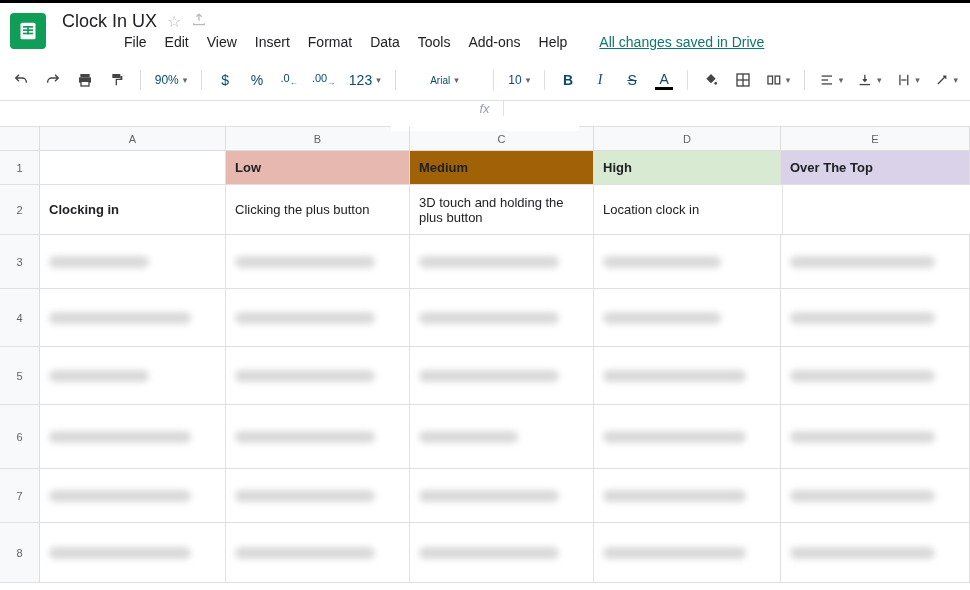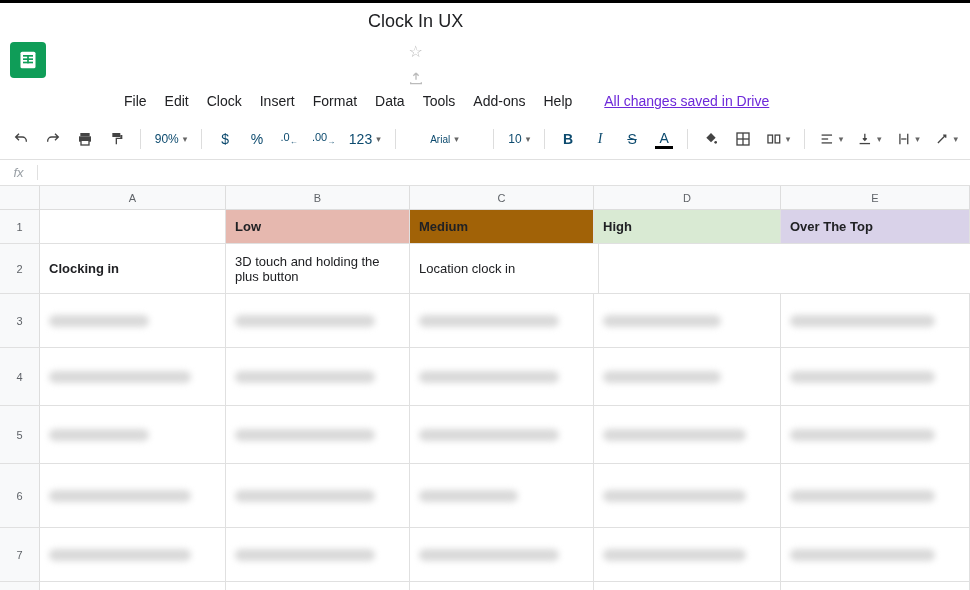--- a/index.html
+++ b/index.html
@@ -3,39 +3,39 @@
 <meta charset="utf-8">
 <style>
 * { margin: 0; padding: 0; box-sizing: border-box; }
 body { font-family: Arial, sans-serif; font-size: 13px; color: #202124; background: #fff; width: 970px; height: 590px; overflow: hidden; }
 
 .topbar { height: 3px; background: #000; }
 
 .header { display: flex; align-items: center; padding: 8px 10px 4px; }
 .doc-icon { width: 36px; height: 36px; display: flex; align-items: center; justify-content: center; background: #0f9d58; border-radius: 4px; margin-right: 16px; }
 .doc-icon svg { width: 20px; height: 24px; }
-.title-row { display: flex; align-items: center; gap: 10px; flex-direction: column; }
+.title-row { display: flex; align-items: center; gap: 10px; }
 .doc-title { font-size: 18px; color: #202124; }
 .star, .share-ico { color: #bbb; font-size: 16px; }
 
 .menubar { display: flex; gap: 18px; padding: 2px 0 0 62px; color: #202124; font-size: 14px; }
 .menubar span { cursor: pointer; }
-.saved { color: #6d28d9; text-decoration: underline; margin-left: 14px; }
+.saved { color: #0f766e; text-decoration: underline; margin-left: 14px; }
 
 .toolbar { display: flex; align-items: center; gap: 14px; padding: 10px 12px; border-bottom: 1px solid #e0e0e0; color: #0c4a6e; margin-top: 6px; }
 .toolbar .sep { width: 1px; height: 20px; background: #ddd; }
 .tb { display: inline-flex; align-items: center; justify-content: center; min-width: 18px; height: 20px; font-size: 14px; cursor: pointer; }
 .tb svg { width: 16px; height: 16px; }
 .dd::after { content: "▾"; font-size: 9px; margin-left: 4px; color: #666; }
 .zoom { font-size: 12px; }
 .fontname { font-size: 10px; min-width: 70px; }
 .fontsize { font-size: 12px; }
 .fontcolor-bar { width: 18px; height: 3px; background: #000; display: block; }
 
-.fx-row { display: flex; align-items: center; border-bottom: 1px solid #e0e0e0; height: 26px; }
+.fx-row { display: flex; align-items: center; border-bottom: 1px solid #e0e0e0; height: 26px; flex-direction: column; }
 .fx-label { width: 38px; text-align: center; font-style: italic; color: #9aa0a6; border-right: 1px solid #e0e0e0; font-size: 13px; }
 .fx-input { flex: 1; height: 100%; border: none; outline: none; padding: 0 6px; font-size: 13px; }
 
 .grid { display: block; }
 .colheads { display: flex; height: 24px; background: #f8f9fa; border-bottom: 1px solid #ddd; }
 .corner { width: 40px; border-right: 1px solid #ddd; }
 .colh { text-align: center; color: #5f6368; font-size: 11px; border-right: 1px solid #ddd; line-height: 24px; }
 
 .row { display: flex; border-bottom: 1px solid #e0e0e0; min-height: 34px; }
 .rowh { width: 40px; text-align: center; color: #5f6368; font-size: 11px; border-right: 1px solid #ddd; background: #f8f9fa; display: flex; align-items: center; justify-content: center; }
@@ -80,21 +80,21 @@
       <span class="star">☆</span>
       <span class="share-ico">
         <svg width="16" height="16" viewBox="0 0 24 24" fill="none" stroke="#bbb" stroke-width="2">
             <path d="M12 3v10m0-10l-4 4m4-4l4 4M4 17v2h16v-2"></path>
           </svg>
       </span>
     </div>
     <div class="menubar">
       <span>File</span>
       <span>Edit</span>
-      <span>Clock</span>
+      <span>View</span>
       <span>Insert</span>
       <span>Format</span>
       <span>Data</span>
       <span>Tools</span>
       <span>Add-ons</span>
       <span>Help</span>
       <span class="saved">All changes saved in Drive</span>
     </div>
   </div>
 </div>
@@ -219,20 +219,21 @@
     <div class="cell cA"></div>
     <div class="cell cB hLow">Low</div>
     <div class="cell cC hMed">Medium</div>
     <div class="cell cD hHigh">High</div>
     <div class="cell cE hTop">Over The Top</div>
   </div>
 
   <div class="row" style="min-height:50px">
     <div class="rowh">2</div>
     <div class="cell cA bold">Clocking in</div>
+    <div class="cell cB">Clicking the plus button</div>
     <div class="cell cC">3D touch and holding the plus button</div>
     <div class="cell cE">Location clock in</div>
   </div>
 
   <div class="row blurred" style="min-height:54px">
     <div class="rowh">3</div>
     <div class="cell cA">
         <div class="blur-blob w1"></div>
       </div>
     <div class="cell cB">

